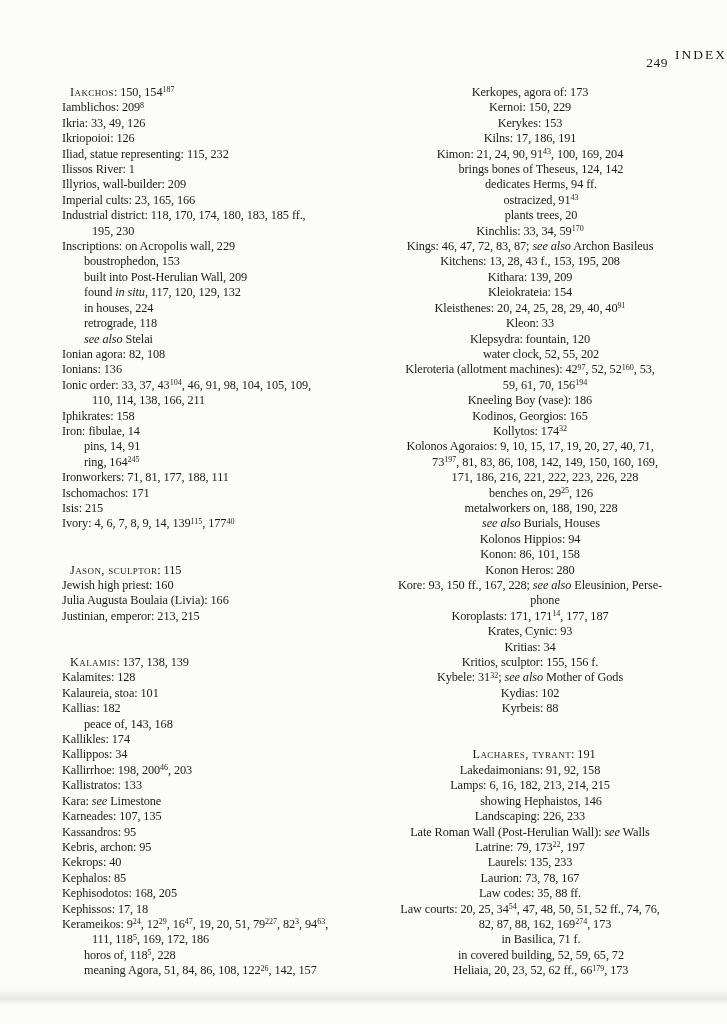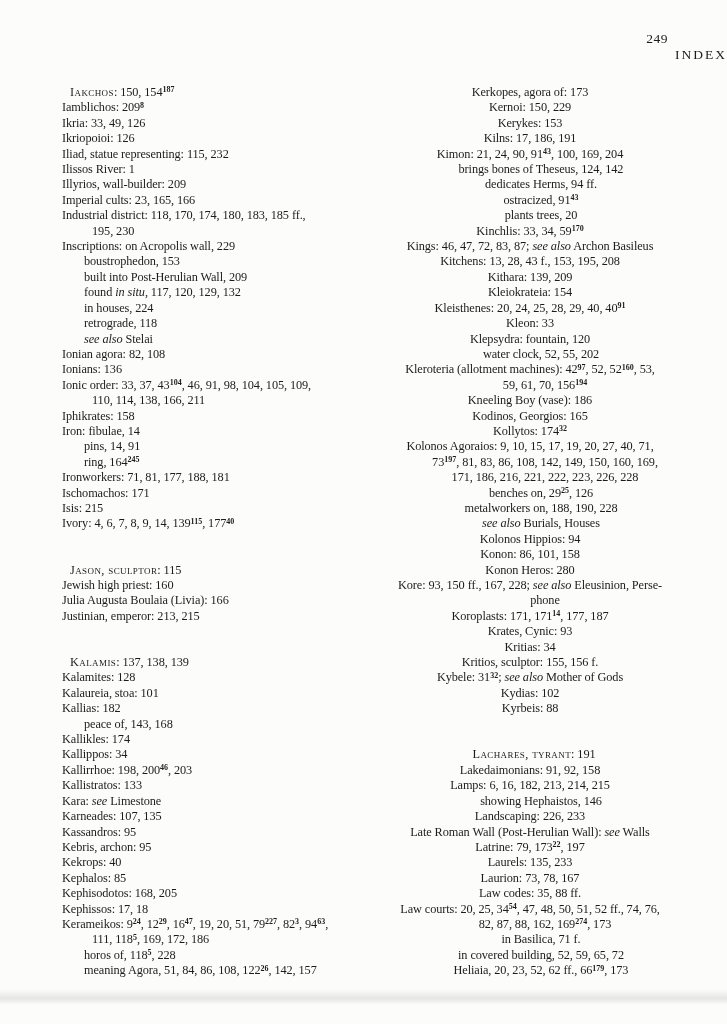--- a/index.html
+++ b/index.html
@@ -11,35 +11,35 @@
     background:var(--paper,#fcfcfa);
     color:var(--ink,#1c1c1c);
     font-family:"Liberation Serif", serif;
     overflow:hidden;
   }
   .header-title{
     position:absolute;top:47px;left:0;width:727px;
     text-align:right;font-size:13.5px;letter-spacing:2px;
   }
   .page-number{
-    position:absolute;top:31px;right:59px;
+    position:absolute;top:55px;right:59px;
     font-size:13.5px;letter-spacing:0.5px;
   }
   .col{
     position:absolute;top:85px;
     font-size:12.3px;line-height:15.4px;letter-spacing:-0.1px;
   }
   .col0{left:62px;width:312px;}
   .col1{left:375px;width:310px;text-align:center;}
   .line{white-space:nowrap;}
   .ind0{padding-left:0;}
   .ind1{padding-left:22px;}
   .ind2{padding-left:30px;}
   .line sup{
-    font-size:8px;font-weight:bold;line-height:0;
+    font-size:8px;font-weight:normal;line-height:0;
     vertical-align:0.45em;letter-spacing:0;margin-top:30px;
   }
   .sc{font-variant:small-caps;letter-spacing:0.4px;margin-left:8px;}
   .line i{}
   .bottom-shadow{
     position:absolute;left:0;top:989px;width:727px;height:16px;
     background:linear-gradient(to bottom,
       rgba(0,0,0,0) 0%, rgba(0,0,0,0.06) 40%,
       rgba(0,0,0,0.09) 60%, rgba(0,0,0,0) 100%);
   }
@@ -69,21 +69,21 @@
       <div class="line ind1">retrograde, 118</div>
       <div class="line ind1"><i>see also</i> Stelai</div>
       <div class="line ind0">Ionian agora: 82, 108</div>
       <div class="line ind0">Ionians: 136</div>
       <div class="line ind0">Ionic order: 33, 37, 43<sup>104</sup>, 46, 91, 98, 104, 105, 109,</div>
       <div class="line ind2">110, 114, 138, 166, 211</div>
       <div class="line ind0">Iphikrates: 158</div>
       <div class="line ind0">Iron: fibulae, 14</div>
       <div class="line ind1">pins, 14, 91</div>
       <div class="line ind1">ring, 164<sup>245</sup></div>
-      <div class="line ind0">Ironworkers: 71, 81, 177, 188, 181</div>
+      <div class="line ind0">Ironworkers: 71, 81, 177, 188, 111</div>
       <div class="line ind0">Ischomachos: 171</div>
       <div class="line ind0">Isis: 215</div>
       <div class="line ind0">Ivory: 4, 6, 7, 8, 9, 14, 139<sup>115</sup>, 177<sup>40</sup></div>
       <div class="line ind0">&nbsp;</div>
       <div class="line ind0">&nbsp;</div>
       <div class="line ind0"><span class="sc">Jason, sculptor</span>: 115</div>
       <div class="line ind0">Jewish high priest: 160</div>
       <div class="line ind0">Julia Augusta Boulaia (Livia): 166</div>
       <div class="line ind0">Justinian, emperor: 213, 215</div>
       <div class="line ind0">&nbsp;</div>

